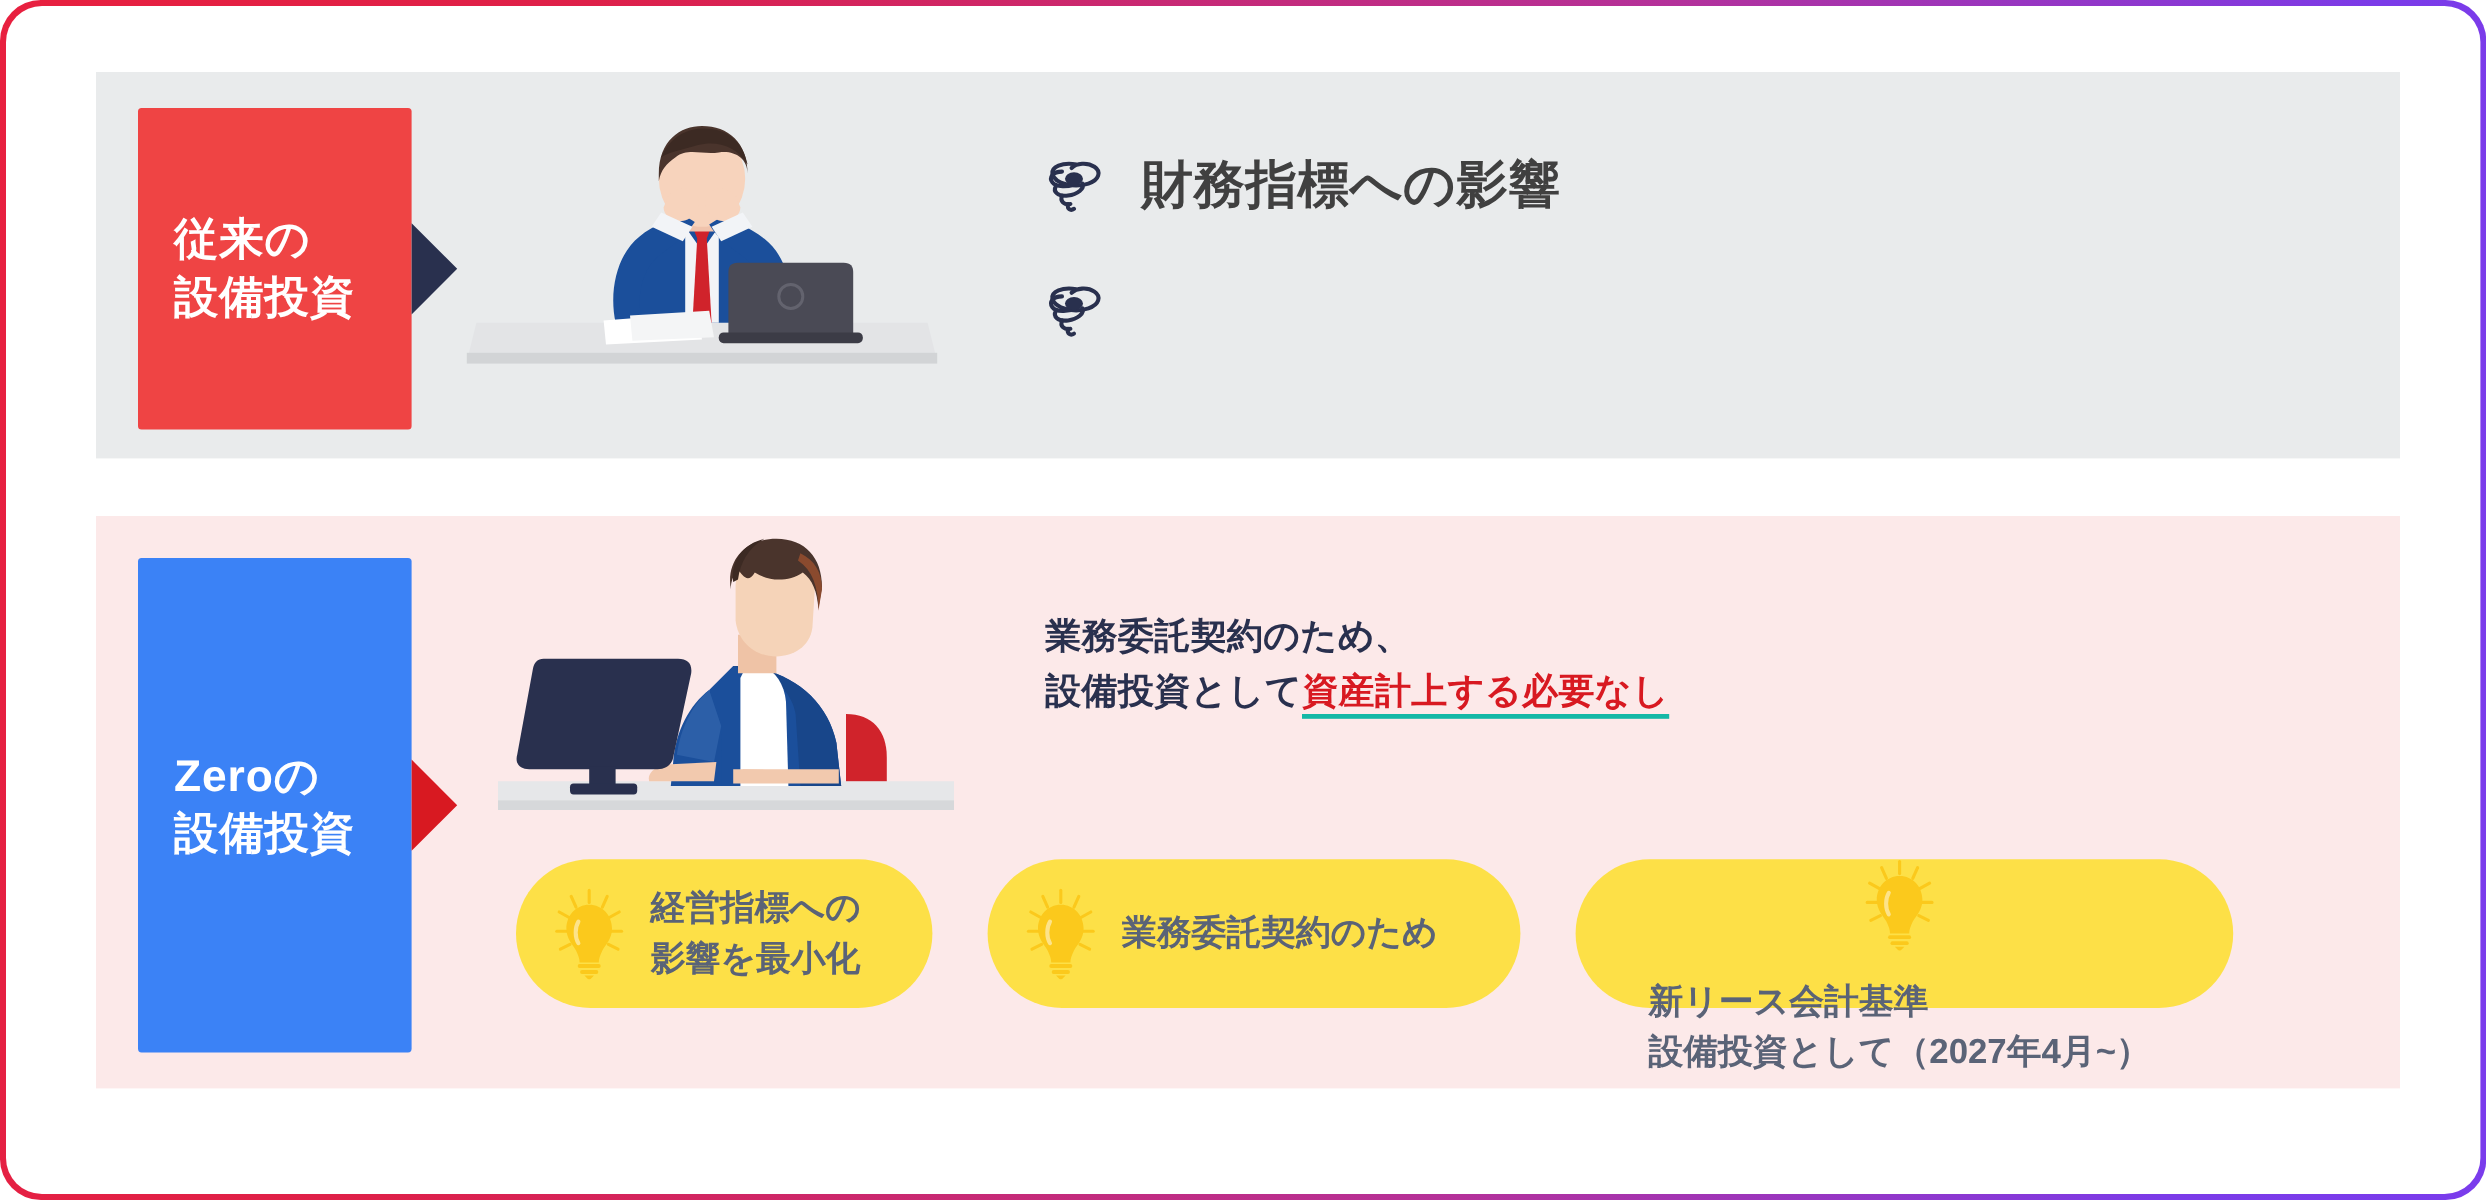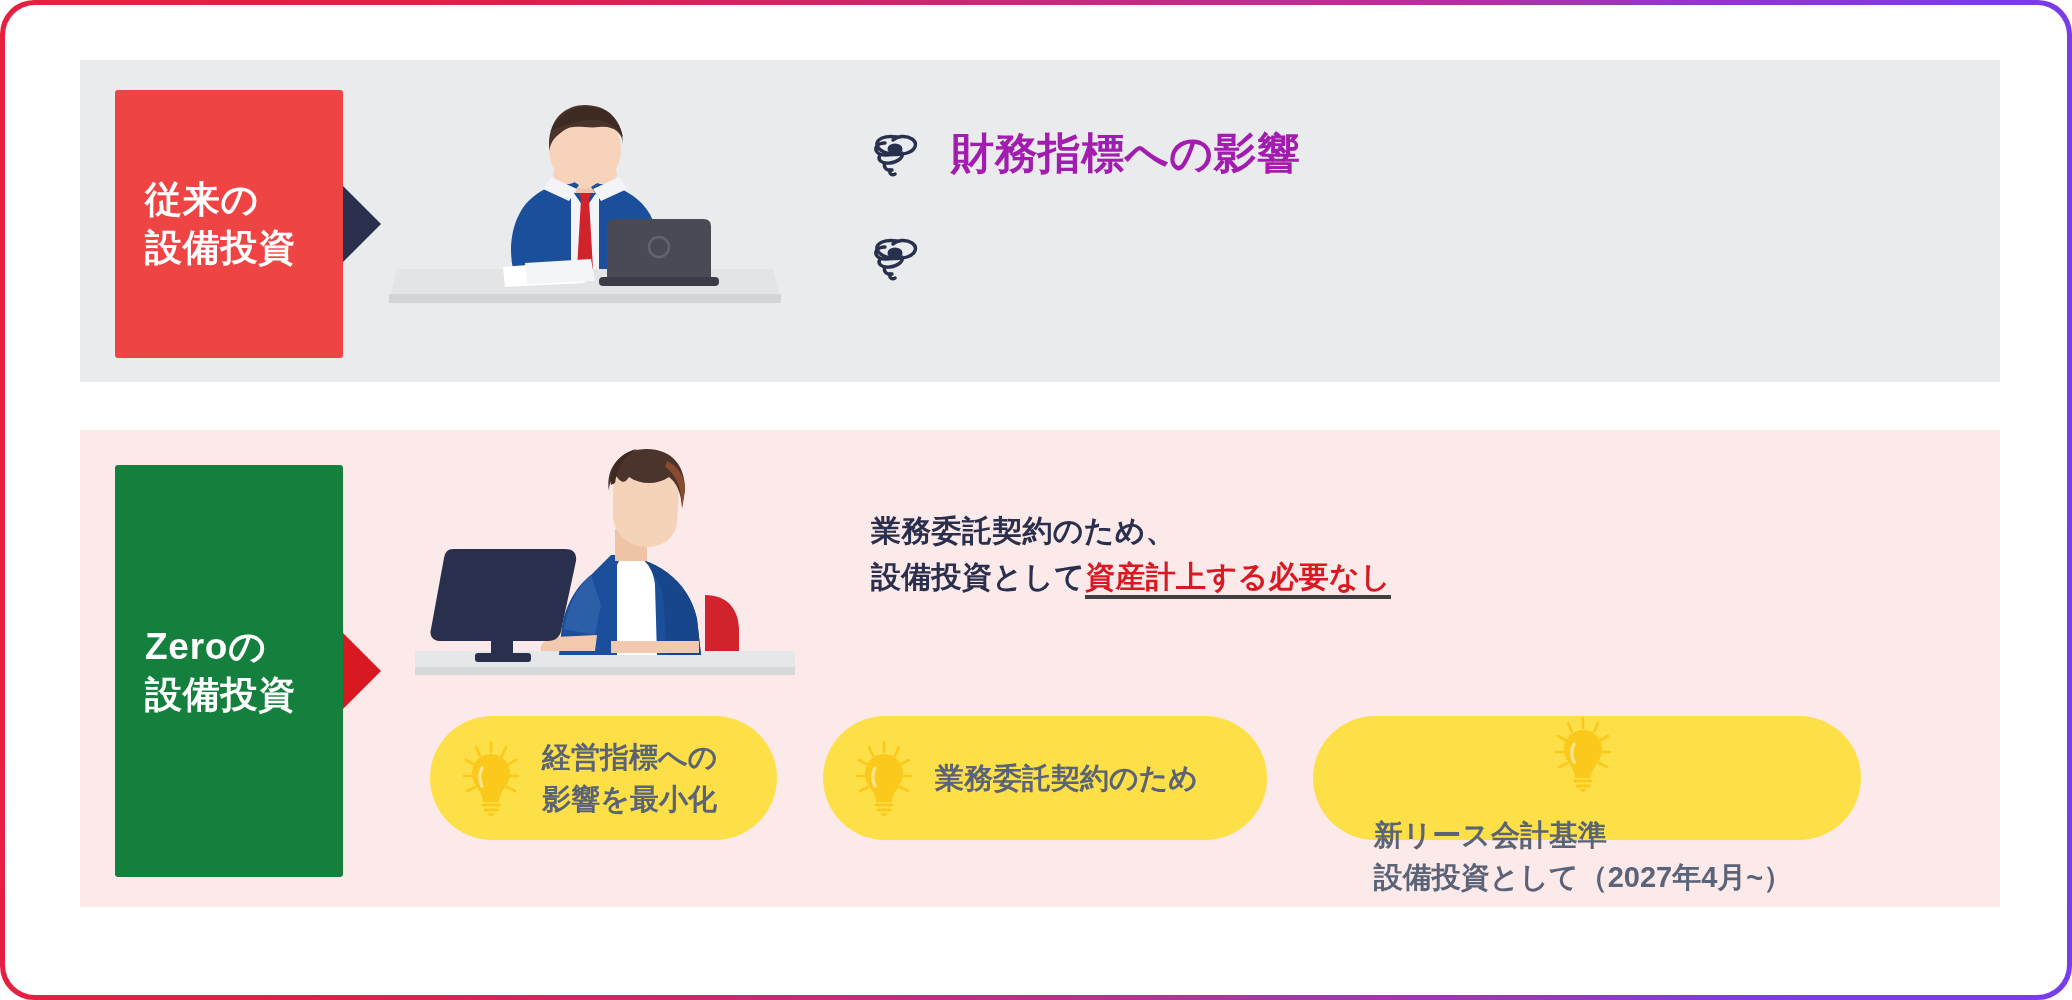--- a/index.html
+++ b/index.html
@@ -46,21 +46,21 @@
 
   .plaque-old{
     left:110px; top:85px; width:228px; height:268px;
     background:#ef4444;
     border-radius:3px;
     padding-left:30px;
     font-size:37px; line-height:1.30;
   }
   .plaque-new{
     left:110px; top:460px; width:228px; height:412px;
-    background:#15803d;
+    background:#3b82f6;
     border-radius:3px;
     padding-left:30px;
     font-size:37px; line-height:1.30;
   }
   
   .plaque-arrow{
     position:absolute; left:100%; top:50%;
     transform:translateY(-50%);
     width:0; height:0;
     border-top:38px solid transparent;
@@ -75,33 +75,33 @@
   .illus-new{ left:400px; top:440px; width:400px; height:240px; }
 
   
   .bullets{
     position:absolute; left:866px; top:120px;
     display:flex; flex-direction:column; gap:52px;
   }
   .bullet-row{ display:flex; align-items:center; gap:28px; }
   .bullet-icon{ width:52px; height:46px; flex:none; }
   .bullet-text{
-    font-size:43px; font-weight:700; color:#a21caf;
+    font-size:43px; font-weight:700; color:#404040;
     letter-spacing:0.01em; white-space:nowrap;
   }
 
   
   .headline{
     position:absolute; left:866px; top:503px;
     font-size:30px; font-weight:700; color:#29304E;
     line-height:1.52; letter-spacing:0.01em; white-space:nowrap;
   }
   .hl-em{
     color:#D81921;
-    border-bottom:4px solid #404040;
+    border-bottom:4px solid #14b8a6;
     padding-bottom:2px;
   }
 
   
   .pills{
     position:absolute; left:425px; top:711px;
     display:flex; align-items:stretch; gap:46px;
   }
   .pill{
     background:#fde047;

